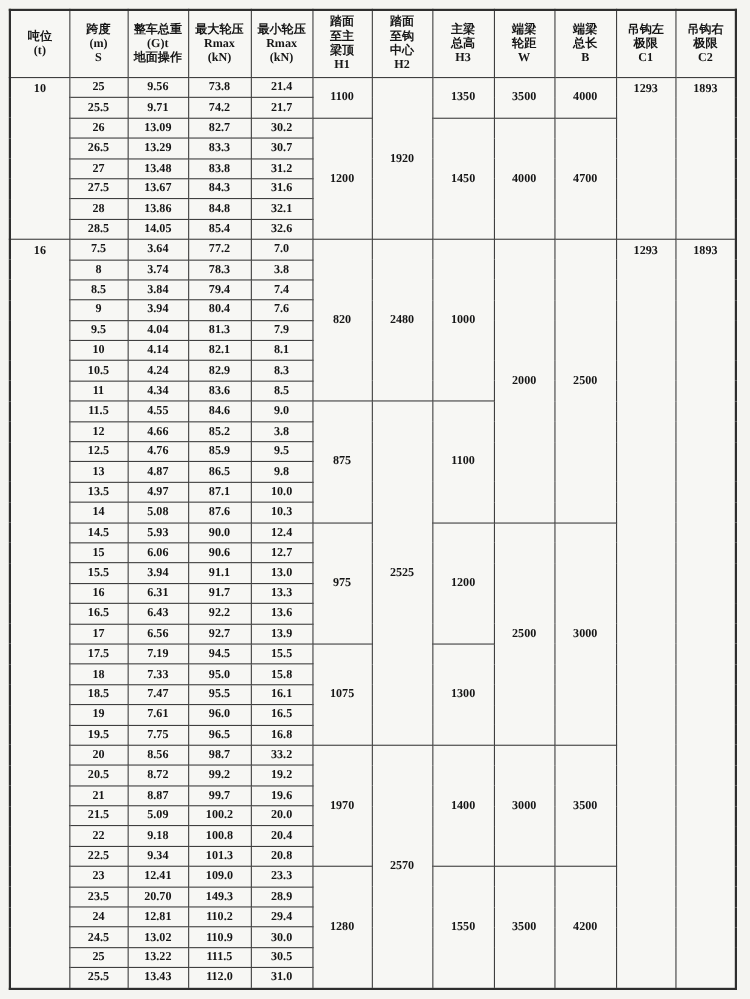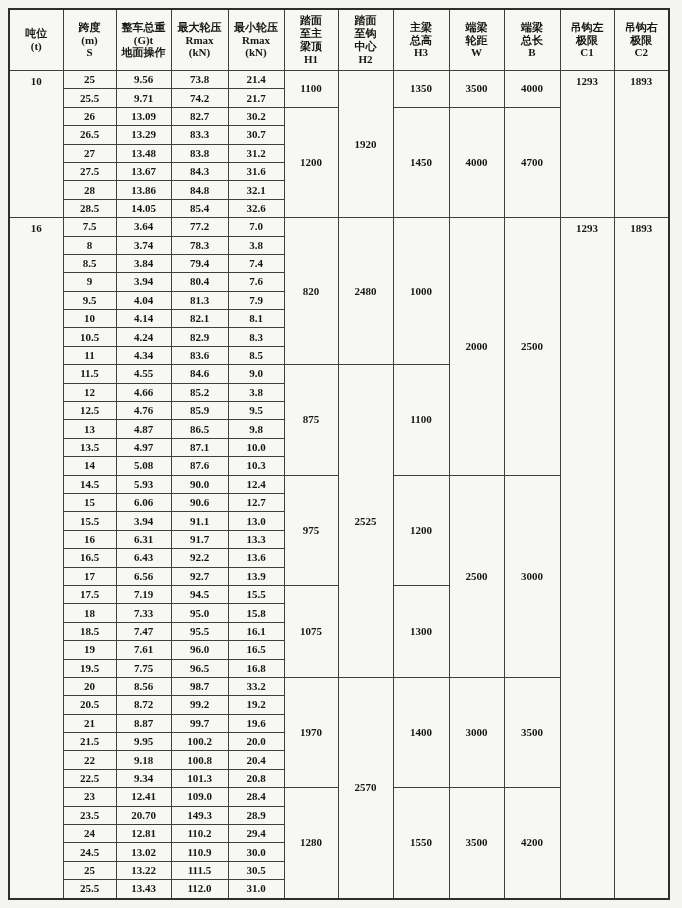--- a/index.html
+++ b/index.html
@@ -371,41 +371,41 @@
           <td>19.2</td>
         </tr>
         <tr>
           <td>21</td>
           <td>8.87</td>
           <td>99.7</td>
           <td>19.6</td>
         </tr>
         <tr>
           <td>21.5</td>
-          <td>9.95</td>
+          <td>5.09</td>
           <td>100.2</td>
           <td>20.0</td>
         </tr>
         <tr>
           <td>22</td>
           <td>9.18</td>
           <td>100.8</td>
           <td>20.4</td>
         </tr>
         <tr>
           <td>22.5</td>
           <td>9.34</td>
           <td>101.3</td>
           <td>20.8</td>
         </tr>
         <tr>
           <td>23</td>
           <td>12.41</td>
           <td>109.0</td>
-          <td>28.4</td>
+          <td>23.3</td>
           <td rowspan="6">1280</td>
           <td rowspan="6">1550</td>
           <td rowspan="6">3500</td>
           <td rowspan="6">4200</td>
         </tr>
         <tr>
           <td>23.5</td>
           <td>20.70</td>
           <td>149.3</td>
           <td>28.9</td>

